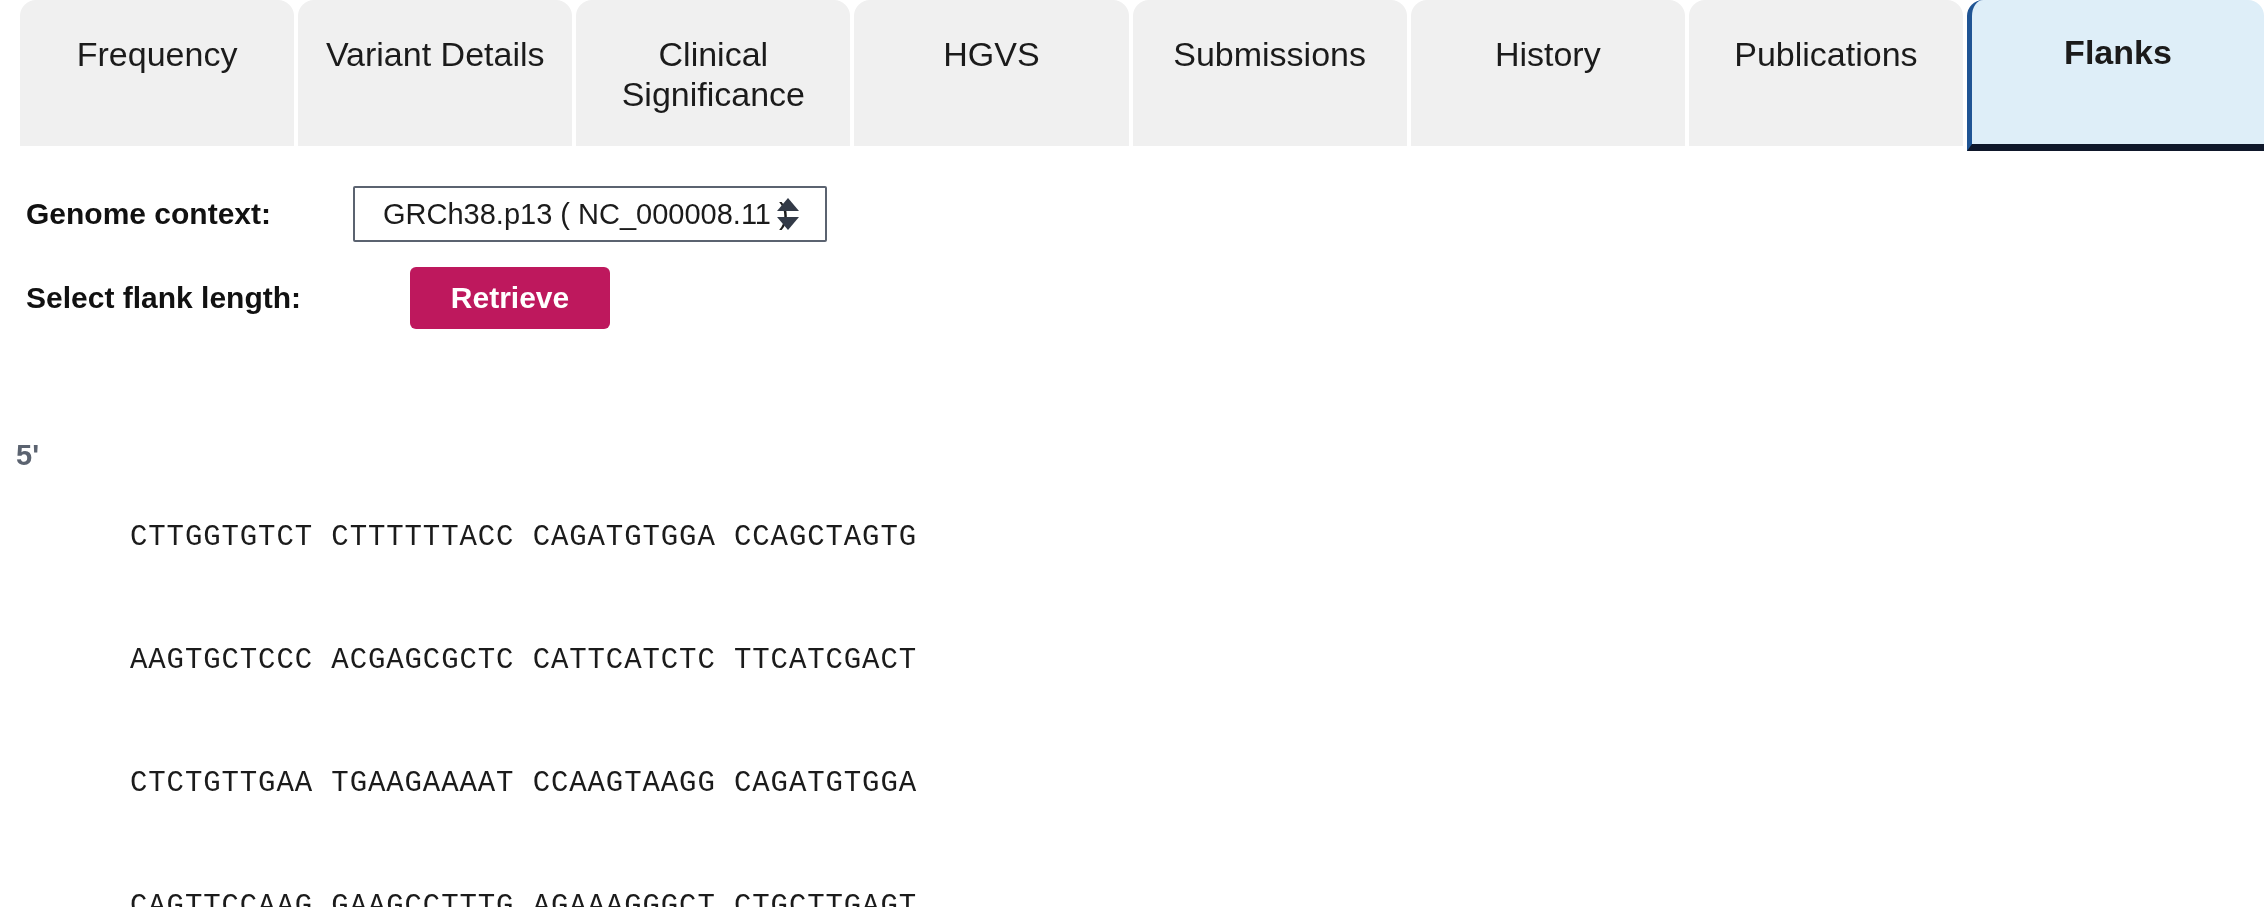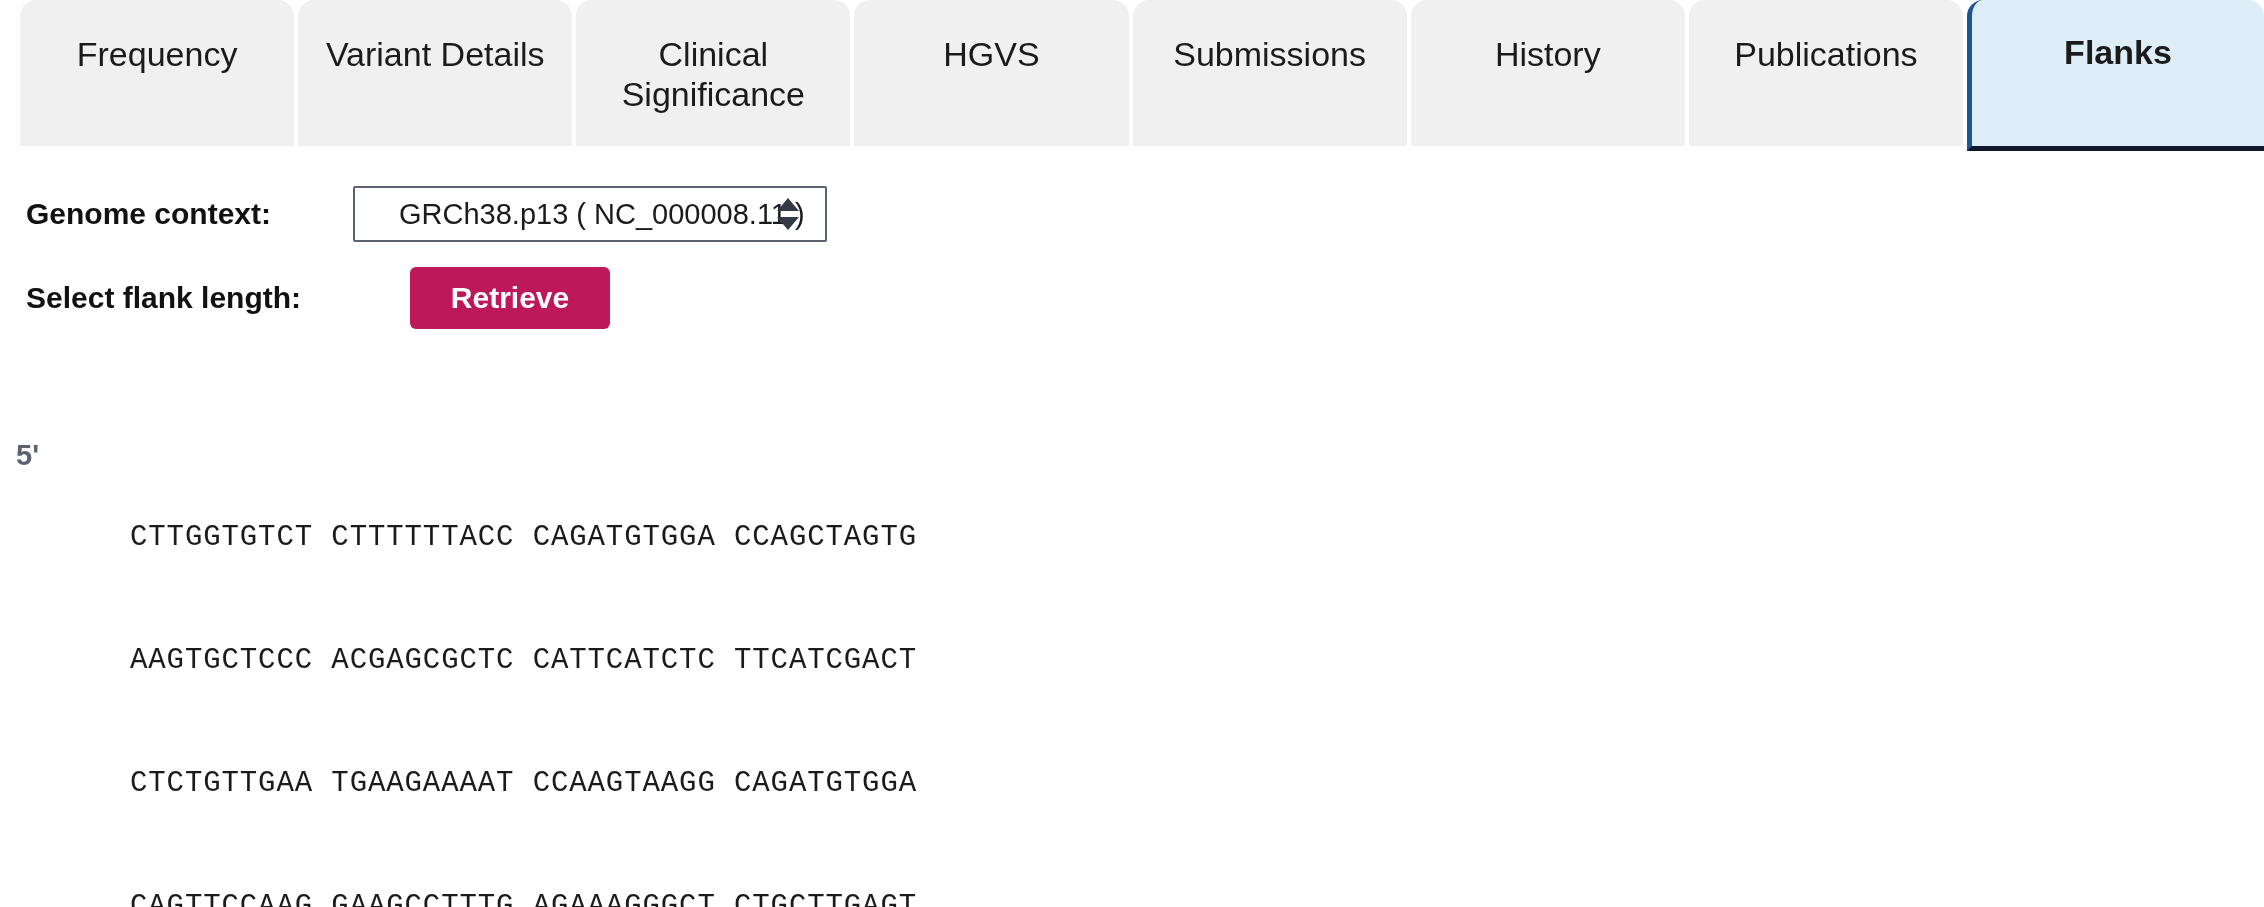--- a/index.html
+++ b/index.html
@@ -45,21 +45,21 @@
     cursor: pointer;
     -webkit-font-smoothing: antialiased;
   }
   .tab span.label {
     display: block;
     max-width: 230px;
   }
   .tab.active {
     background: #deeef8;
     border-left: 5px solid #1f5494;
-    border-bottom: 5px solid #0f172a;
+    border-bottom: 7px solid #0f172a;
     border-radius: 16px 16px 0 0;
     font-weight: bold;
     width: 300px;
     margin-right: 0;
     height: 151px;
     padding-top: 32px;
   }
 
   
   .controls {
@@ -93,21 +93,21 @@
     border: 2px solid #5b6370;
     background: #ffffff;
     border-radius: 2px;
     display: flex;
     align-items: center;
     cursor: pointer;
   }
   .select-box .sel-text {
     font-size: 29px;
     color: #1b1b1b;
-    padding-left: 44px;
+    padding-left: 28px;
     white-space: nowrap;
     -webkit-font-smoothing: antialiased;
   }
   .select-box .spinner {
     position: absolute;
     right: 26px;
     top: 50%;
     transform: translateY(-50%);
     width: 22px;
     height: 32px;

